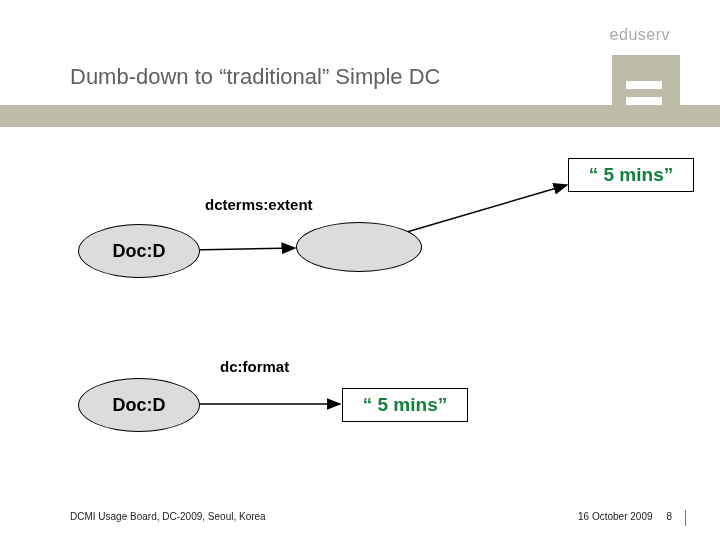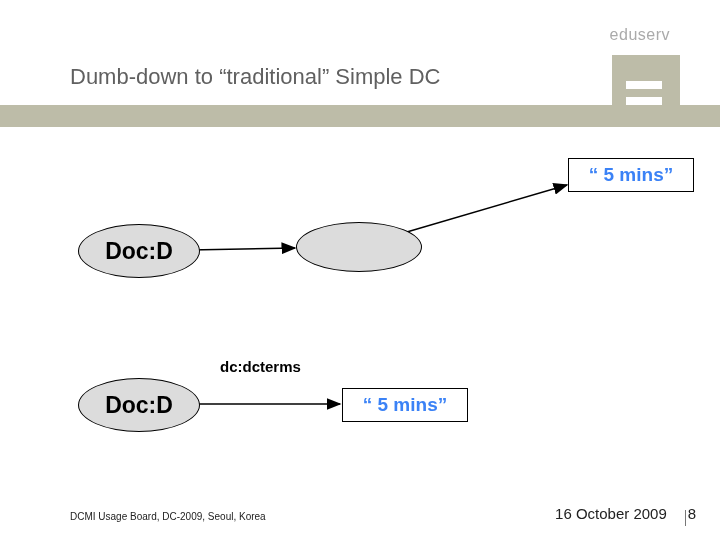--- a/index.html
+++ b/index.html
@@ -69,56 +69,56 @@
   }
   .ellipse {
     position: absolute;
     border: 1.5px solid #000;
     border-radius: 50%;
     background: #dcdcdc;
     display: flex;
     align-items: center;
     justify-content: center;
     font-weight: bold;
-    font-size: 23px;
+    font-size: 18px;
     color: #000;
   }
   .ellipse.small-blank {
     background: #dcdcdc;
   }
   .rect {
     position: absolute;
     border: 1.5px solid #000;
     background: #fff;
     display: flex;
     align-items: center;
     justify-content: center;
     font-weight: bold;
     font-size: 19px;
-    color: #3b82f6;
+    color: #15803d;
     padding: 4px 10px;
   }
   .edge-label {
     position: absolute;
     font-size: 15px;
     font-weight: bold;
     color: #000;
   }
   .footer-left {
     position: absolute;
     bottom: 18px;
     left: 70px;
     font-size: 10px;
     color: #222;
   }
   .footer-right {
     position: absolute;
     bottom: 18px;
-    right: 24px;
-    font-size: 15px;
+    right: 48px;
+    font-size: 10px;
     color: #222;
   }
   .footer-divider {
     position: absolute;
     bottom: 14px;
     right: 34px;
     width: 1px;
     height: 16px;
     background: #777;
   }
@@ -154,21 +154,22 @@
       </marker>
     </defs>
 
     <line x1="190" y1="250" x2="295" y2="248" stroke="#000" stroke-width="1.5" marker-end="url(#arrowhead)"></line>
 
     <line x1="400" y1="234" x2="567" y2="185" stroke="#000" stroke-width="1.5" marker-end="url(#arrowhead)"></line>
 
     <line x1="190" y1="404" x2="340" y2="404" stroke="#000" stroke-width="1.5" marker-end="url(#arrowhead)"></line>
   </svg>
 
-  <div class="edge-label" style="left:220px; top:358px;">dc:dcterms</div>
+  <div class="edge-label" style="left:205px; top:196px;">dcterms:extent</div>
+  <div class="edge-label" style="left:220px; top:358px;">dc:format</div>
 
   <div class="ellipse" style="left:78px; top:224px; width:122px; height:54px;">
     <span>Doc:D</span>
   </div>
 
   <div class="ellipse small-blank" style="left:296px; top:222px; width:126px; height:50px;">
     <span></span>
   </div>
 
   <div class="rect" style="left:568px; top:158px; width:126px; height:34px;">

